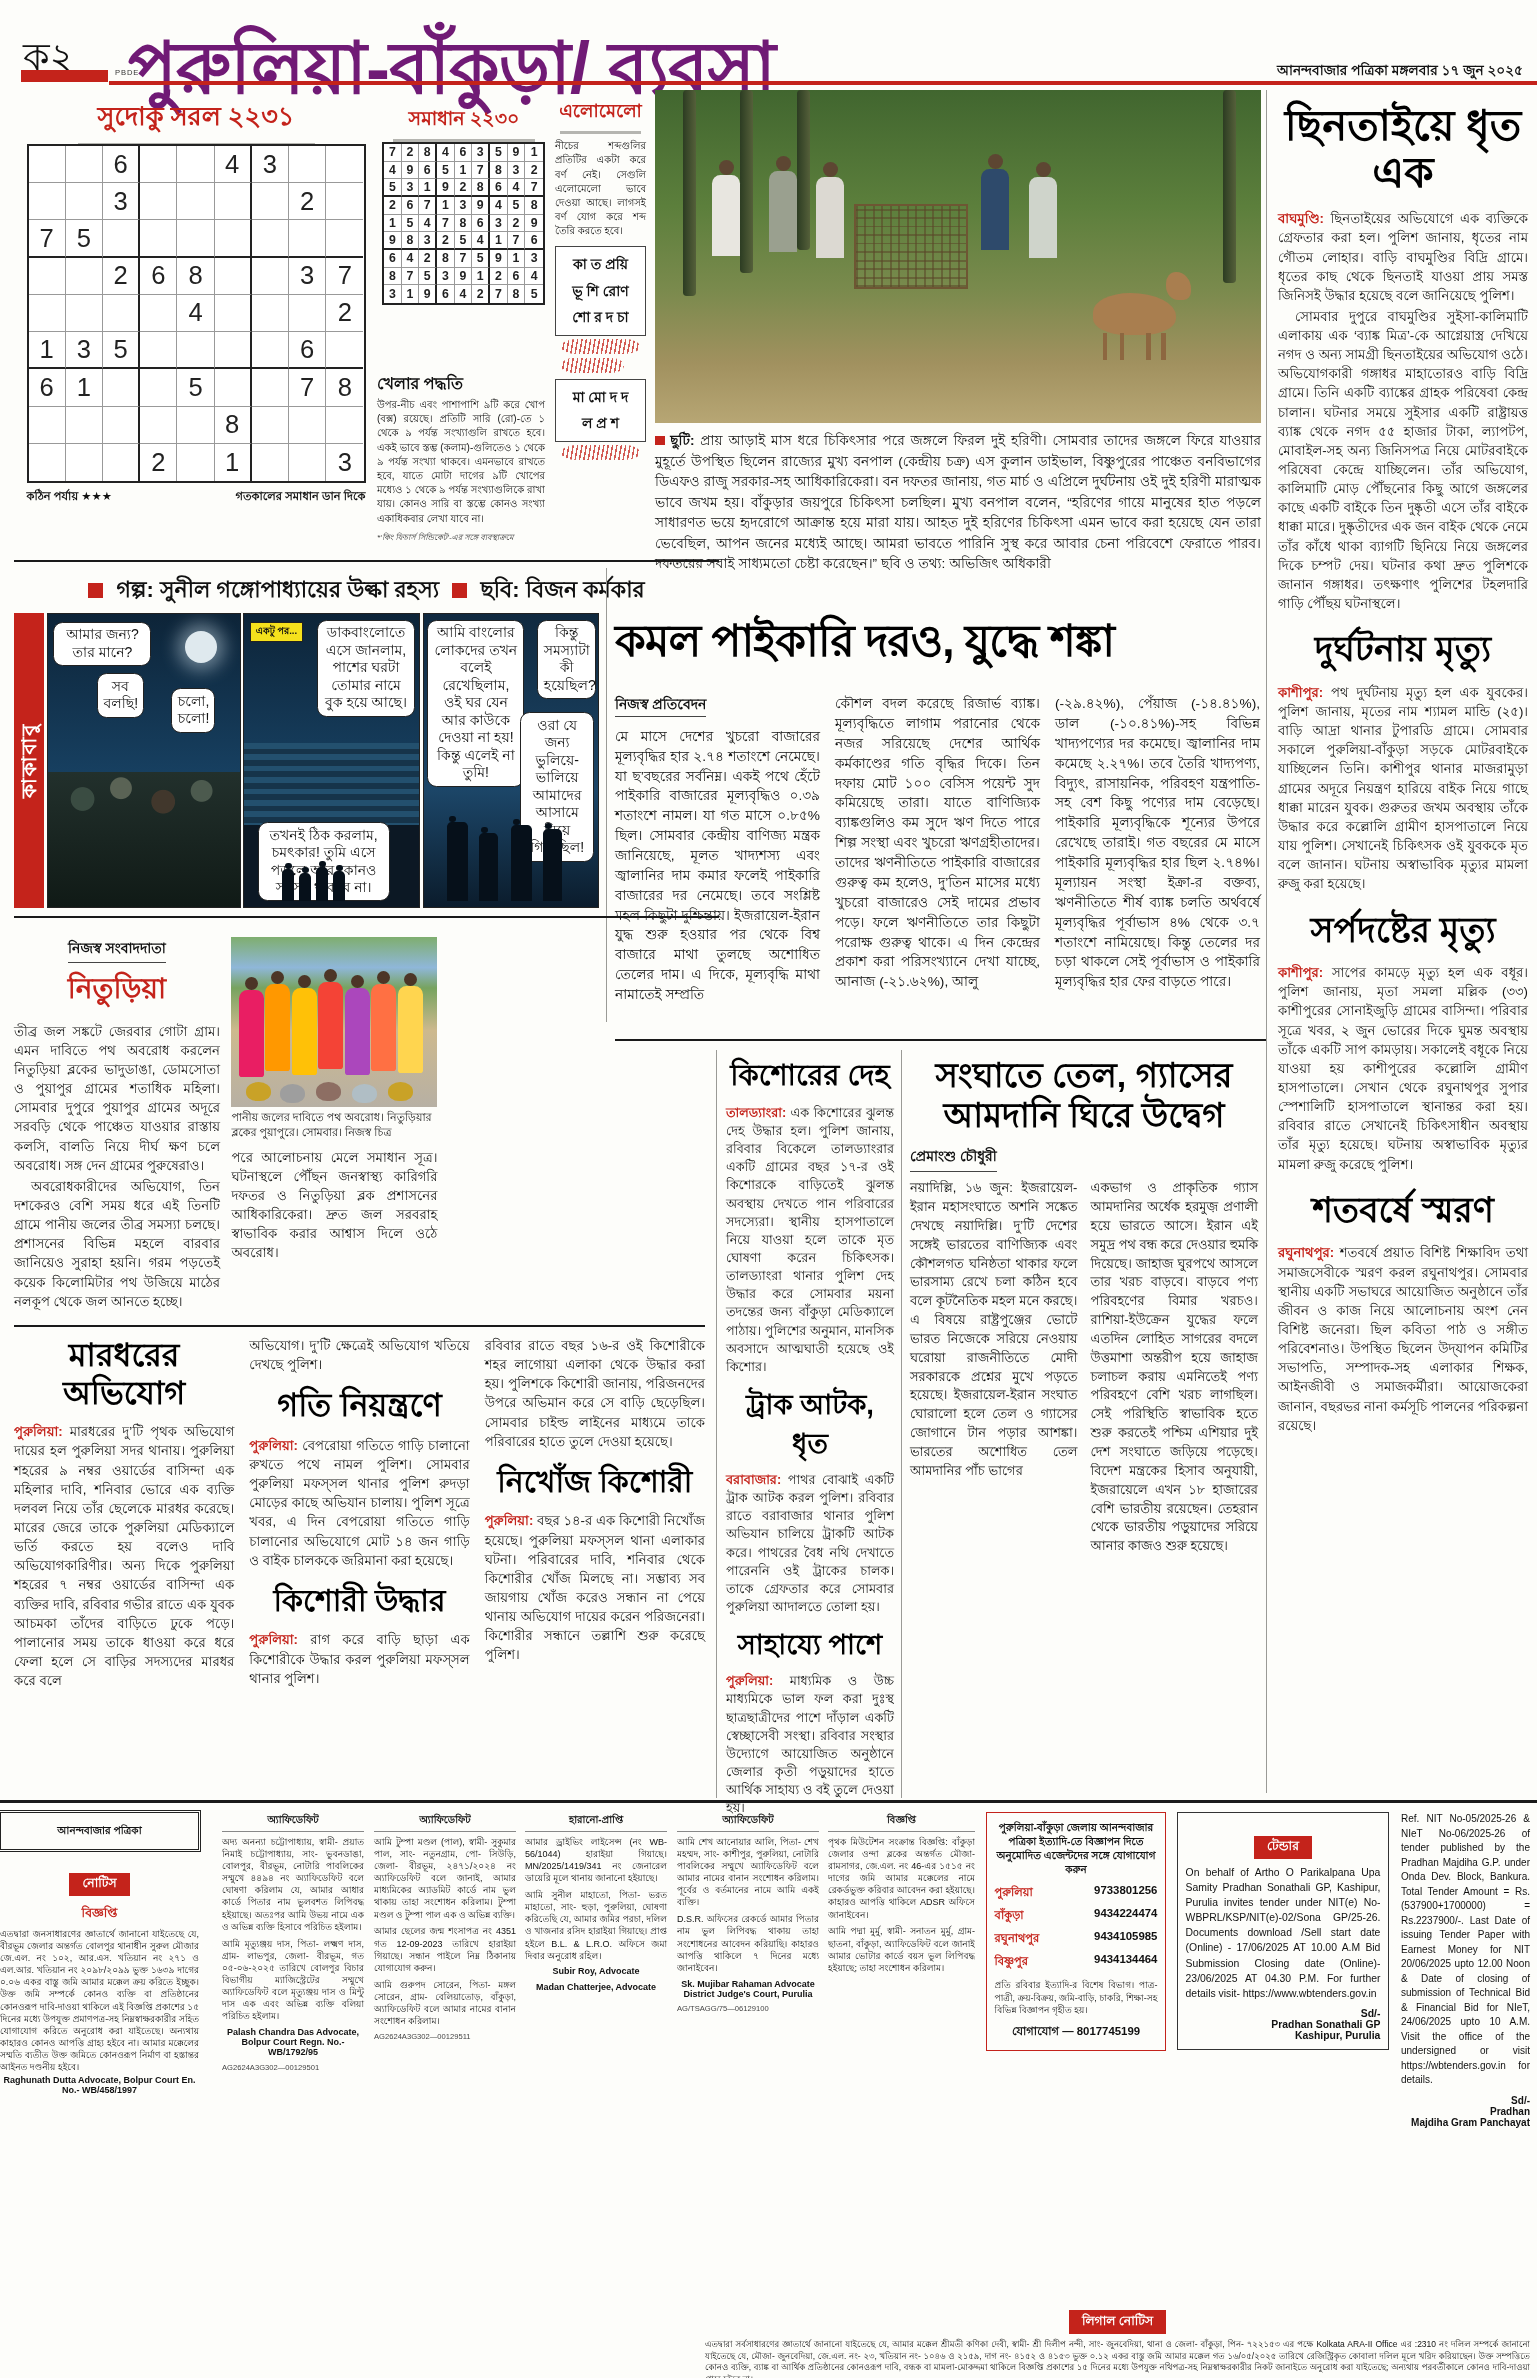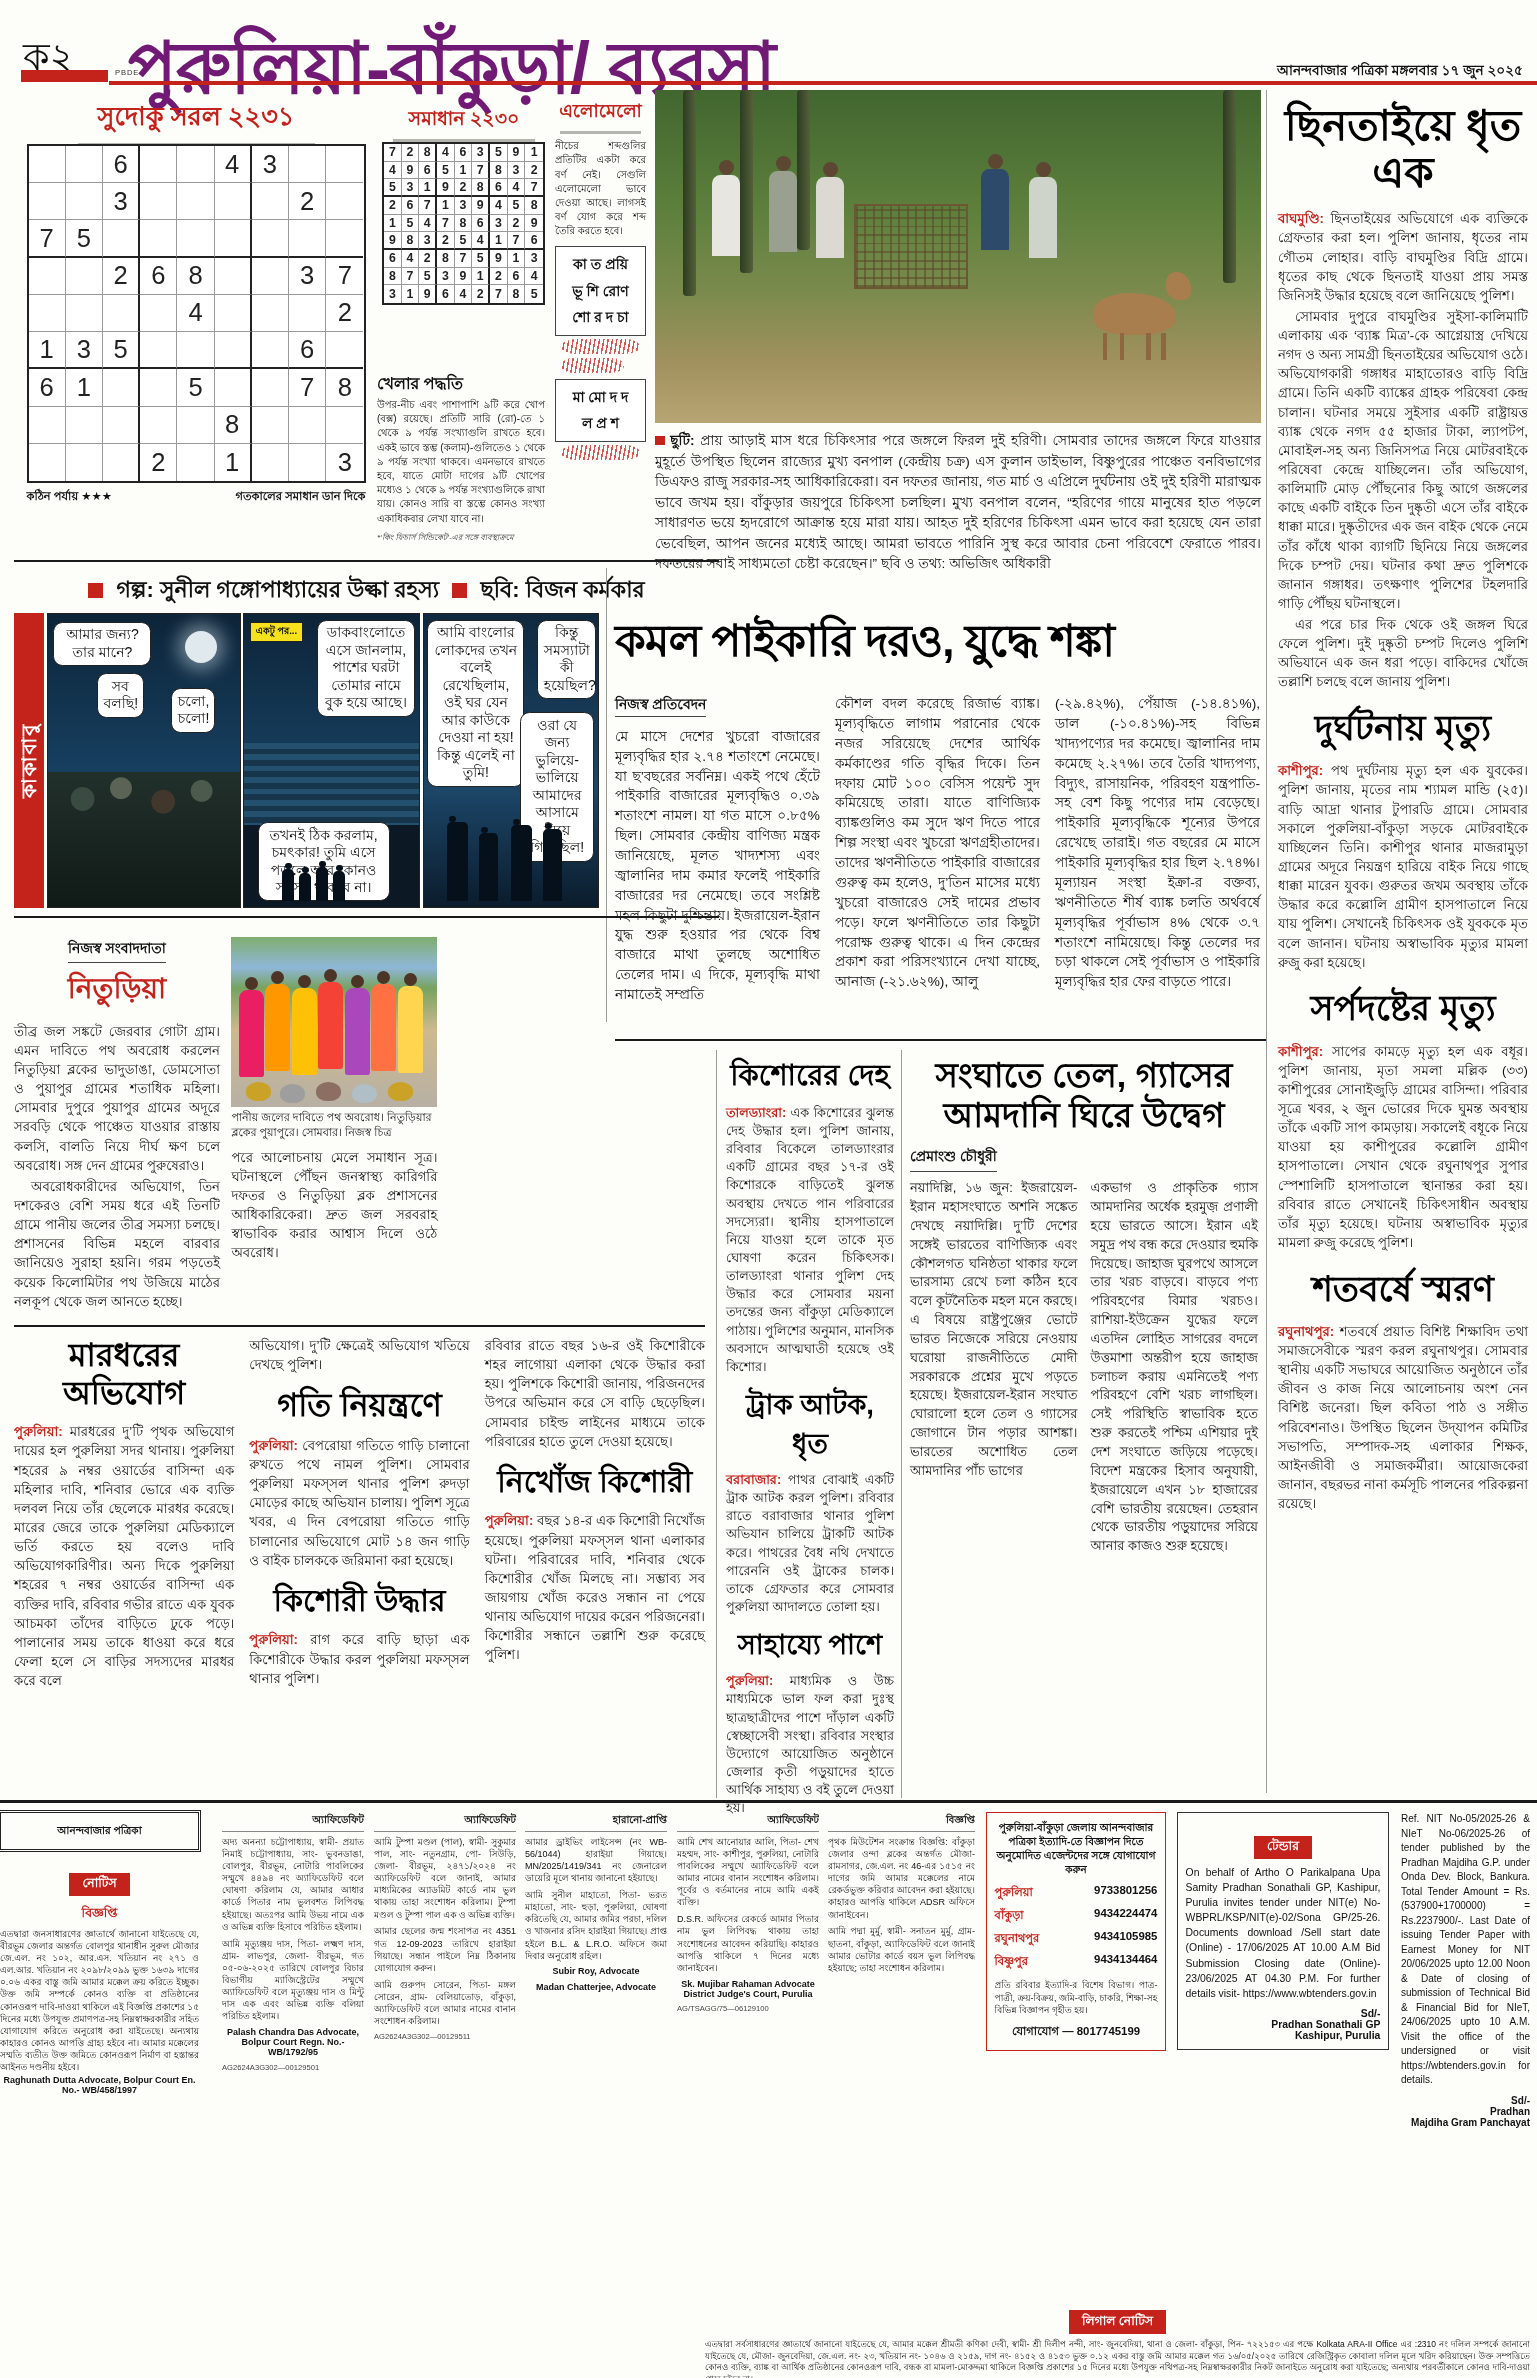--- a/index.html
+++ b/index.html
@@ -79,21 +79,21 @@
   .byline{font-weight:bold;text-align:center;font-size:14px;}
   .byline-u{display:inline-block;border-bottom:1.9px solid #444;padding-bottom:1.9px;}
   .art p{margin:0 0 1.9px;text-align:justify;}
   .art p + p{text-indent:17px;}
   .place-big{font-size:28px;font-weight:bold;color:#c4231b;text-align:center;}
   
   .tiny{font-size:9px;line-height:1.35;text-align:justify;}
   .tiny p{margin:0 0 4.7px;}
   .tinycol .credit{font-weight:bold;text-align:center;font-size:9px;margin:1.9px 0 5.7px;}
   .tinycol .code{font-size:7.6px;color:#444;margin:0 0 5.7px;}
-  .tinycol .cat{font-weight:bold;text-align:right;font-size:10px;margin:0 0 3.8px;border-bottom:0.9px solid #888;padding-bottom:1.9px;}
+  .tinycol .cat{font-weight:bold;text-align:center;font-size:10px;margin:0 0 3.8px;border-bottom:0.9px solid #888;padding-bottom:1.9px;}
   .label-pill{background:#c4231b;color:#fff;font-weight:bold;text-align:center;padding:1.9px 13.2px;display:inline-block;font-size:12.3px;margin-top:15px;}
   .ityadi-box{border:1.9px solid #222;outline:0.9px solid #222;outline-offset:1.9px;text-align:center;padding:9.5px 3.8px;}
   .ityadi-logo{font-size:55px;font-weight:bold;letter-spacing:-1.9px;}
   .eng{font-family:"Liberation Sans","DejaVu Sans",sans-serif;}
 </style>
 </head>
 <body>
 
 <div class="page">
 
@@ -340,21 +340,20 @@
     <span class="sq" style="width:9.5px;height:9.5px;"></span>
     <b>ছুটি:</b>
     <span>প্রায় আড়াই মাস ধরে চিকিৎসার পরে জঙ্গলে ফিরল দুই হরিণী। সোমবার তাদের জঙ্গলে ফিরে যাওয়ার মুহূর্তে উপস্থিত ছিলেন রাজ্যের মুখ্য বনপাল (কেন্দ্রীয় চক্র) এস কুলান ডাইভাল, বিষ্ণুপুরের পাঞ্চেত বনবিভাগের ডিএফও রাজু সরকার-সহ আধিকারিকেরা। বন দফতর জানায়, গত মার্চ ও এপ্রিলে দুর্ঘটনায় ওই দুই হরিণী মারাত্মক ভাবে জখম হয়। বাঁকুড়ার জয়পুরে চিকিৎসা চলছিল। মুখ্য বনপাল বলেন, “হরিণের গায়ে মানুষের হাত পড়লে সাধারণত ভয়ে হৃদরোগে আক্রান্ত হয়ে মারা যায়। আহত দুই হরিণের চিকিৎসা এমন ভাবে করা হয়েছে যেন তারা ভেবেছিল, আপন জনের মধ্যেই আছে। আমরা ভাবতে পারিনি সুস্থ করে আবার চেনা পরিবেশে ফেরাতে পারব। দফতরের সবাই সাধ্যমতো চেষ্টা করেছেন।” ছবি ও তথ্য: অভিজিৎ অধিকারী</span>
   </div>
 
   <div class="rule-v" style="left:1266px;top:90px;height:1703px;"></div>
   <div class="abs art" style="left:1278px;top:102px;width:250px;font-size:13.2px;line-height:1.45;">
     <h1 style="font-size:42px;text-align:center;line-height:1.12;margin-bottom:13.2px;">ছিনতাইয়ে ধৃত এক</h1>
     <p><span class="dateline red" style="font-weight:bold;">বাঘমুণ্ডি:</span> <span>ছিনতাইয়ের অভিযোগে এক ব্যক্তিকে গ্রেফতার করা হল। পুলিশ জানায়, ধৃতের নাম গৌতম লোহার। বাড়ি বাঘমুণ্ডির বিদ্রি গ্রামে। ধৃতের কাছ থেকে ছিনতাই যাওয়া প্রায় সমস্ত জিনিসই উদ্ধার হয়েছে বলে জানিয়েছে পুলিশ।</span></p>
     <p>সোমবার দুপুরে বাঘমুণ্ডির সুইসা-কালিমাটি এলাকায় এক ‘ব্যাঙ্ক মিত্র’-কে আগ্নেয়াস্ত্র দেখিয়ে নগদ ও অন্য সামগ্রী ছিনতাইয়ের অভিযোগ ওঠে। অভিযোগকারী গঙ্গাধর মাহাতোরও বাড়ি বিদ্রি গ্রামে। তিনি একটি ব্যাঙ্কের গ্রাহক পরিষেবা কেন্দ্র চালান। ঘটনার সময়ে সুইসার একটি রাষ্ট্রায়ত্ত ব্যাঙ্ক থেকে নগদ ৫৫ হাজার টাকা, ল্যাপটপ, মোবাইল-সহ অন্য জিনিসপত্র নিয়ে মোটরবাইকে পরিষেবা কেন্দ্রে যাচ্ছিলেন। তাঁর অভিযোগ, কালিমাটি মোড় পৌঁছনোর কিছু আগে জঙ্গলের কাছে একটি বাইকে তিন দুষ্কৃতী এসে তাঁর বাইকে ধাক্কা মারে। দুষ্কৃতীদের এক জন বাইক থেকে নেমে তাঁর কাঁধে থাকা ব্যাগটি ছিনিয়ে নিয়ে জঙ্গলের দিকে চম্পট দেয়। ঘটনার কথা দ্রুত পুলিশকে জানান গঙ্গাধর। তৎক্ষণাৎ পুলিশের টহলদারি গাড়ি পৌঁছয় ঘটনাস্থলে।</p>
-    <p>এর পরে চার দিক থেকে ওই জঙ্গল ঘিরে ফেলে পুলিশ। দুই দুষ্কৃতী চম্পট দিলেও পুলিশি অভিযানে এক জন ধরা পড়ে। বাকিদের খোঁজে তল্লাশি চলছে বলে জানায় পুলিশ।</p>
     <h2 style="font-size:35px;text-align:center;margin:11.4px 0 7.6px;">দুর্ঘটনায় মৃত্যু</h2>
     <p><span class="dateline red" style="font-weight:bold;">কাশীপুর:</span> <span>পথ দুর্ঘটনায় মৃত্যু হল এক যুবকের। পুলিশ জানায়, মৃতের নাম শ্যামল মান্ডি (২৫)। বাড়ি আদ্রা থানার টুপারডি গ্রামে। সোমবার সকালে পুরুলিয়া-বাঁকুড়া সড়কে মোটরবাইকে যাচ্ছিলেন তিনি। কাশীপুর থানার মাজরামুড়া গ্রামের অদূরে নিয়ন্ত্রণ হারিয়ে বাইক নিয়ে গাছে ধাক্কা মারেন যুবক। গুরুতর জখম অবস্থায় তাঁকে উদ্ধার করে কল্লোলি গ্রামীণ হাসপাতালে নিয়ে যায় পুলিশ। সেখানেই চিকিৎসক ওই যুবককে মৃত বলে জানান। ঘটনায় অস্বাভাবিক মৃত্যুর মামলা রুজু করা হয়েছে।</span></p>
     <h2 style="font-size:35px;text-align:center;margin:11.4px 0 7.6px;">সর্পদষ্টের মৃত্যু</h2>
     <p><span class="dateline red" style="font-weight:bold;">কাশীপুর:</span> <span>সাপের কামড়ে মৃত্যু হল এক বধূর। পুলিশ জানায়, মৃতা সমলা মল্লিক (৩৩) কাশীপুরের সোনাইজুড়ি গ্রামের বাসিন্দা। পরিবার সূত্রে খবর, ২ জুন ভোরের দিকে ঘুমন্ত অবস্থায় তাঁকে একটি সাপ কামড়ায়। সকালেই বধূকে নিয়ে যাওয়া হয় কাশীপুরের কল্লোলি গ্রামীণ হাসপাতালে। সেখান থেকে রঘুনাথপুর সুপার স্পেশালিটি হাসপাতালে স্থানান্তর করা হয়। রবিবার রাতে সেখানেই চিকিৎসাধীন অবস্থায় তাঁর মৃত্যু হয়েছে। ঘটনায় অস্বাভাবিক মৃত্যুর মামলা রুজু করেছে পুলিশ।</span></p>
     <h2 style="font-size:35px;text-align:center;margin:11.4px 0 7.6px;">শতবর্ষে স্মরণ</h2>
     <p><span class="dateline red" style="font-weight:bold;">রঘুনাথপুর:</span> <span>শতবর্ষে প্রয়াত বিশিষ্ট শিক্ষাবিদ তথা সমাজসেবীকে স্মরণ করল রঘুনাথপুর। সোমবার স্থানীয় একটি সভাঘরে আয়োজিত অনুষ্ঠানে তাঁর জীবন ও কাজ নিয়ে আলোচনায় অংশ নেন বিশিষ্ট জনেরা। ছিল কবিতা পাঠ ও সঙ্গীত পরিবেশনাও। উপস্থিত ছিলেন উদ্‌যাপন কমিটির সভাপতি, সম্পাদক-সহ এলাকার শিক্ষক, আইনজীবী ও সমাজকর্মীরা। আয়োজকেরা জানান, বছরভর নানা কর্মসূচি পালনের পরিকল্পনা রয়েছে।</span></p>
   </div>
 
   <div class="rule-h" style="left:14px;top:560px;width:705px;"></div>
   <div class="abs comic-head" style="left:14px;top:572px;width:705px;">

